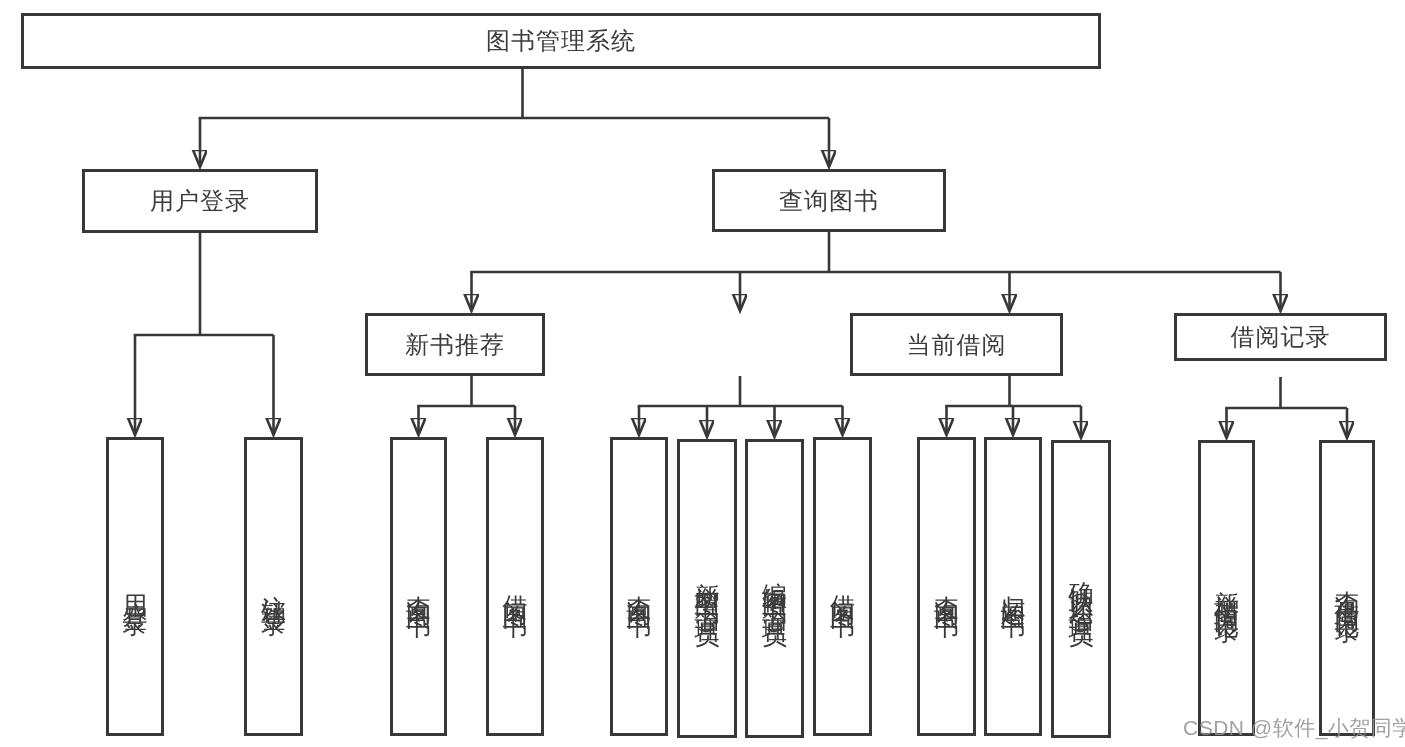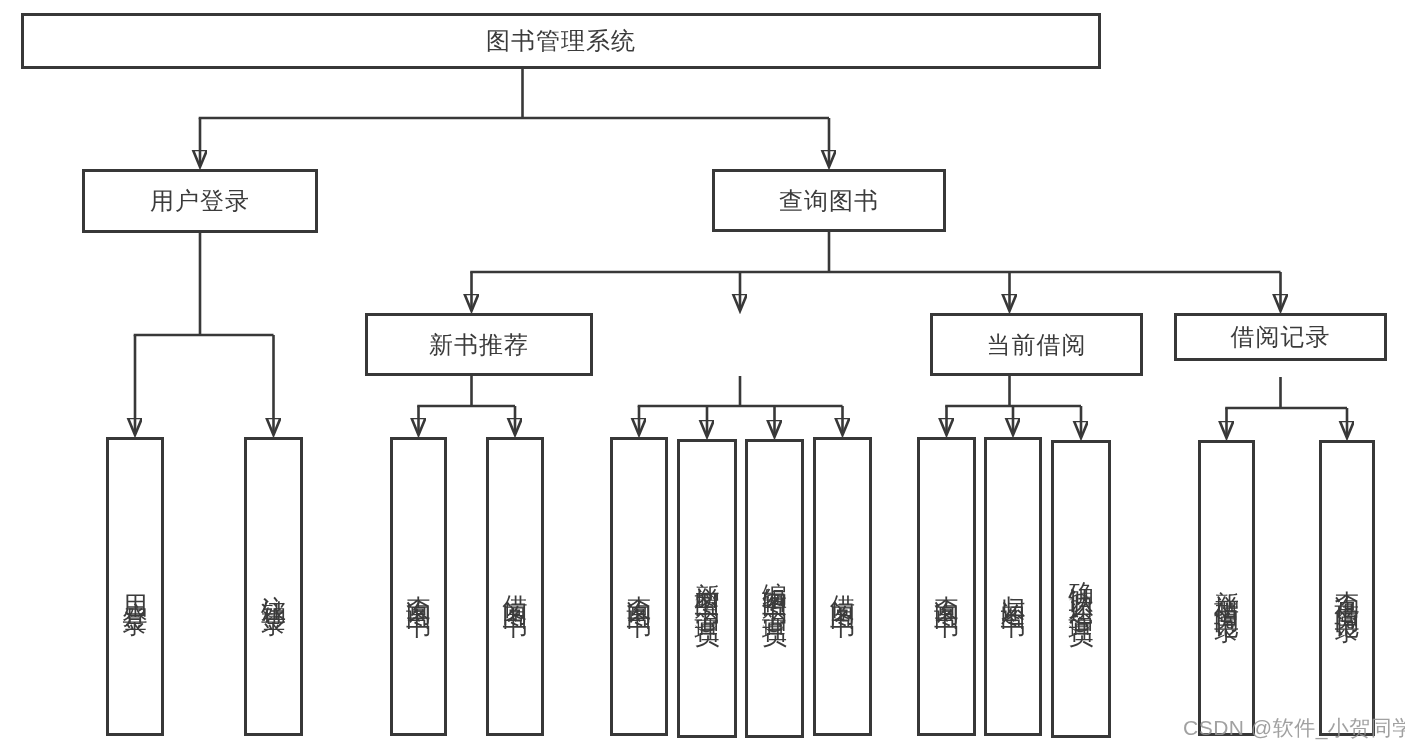--- a/index.html
+++ b/index.html
@@ -118,24 +118,24 @@
     <span class="lbl">图书管理系统</span>
   </div>
 
   <div class="node h" style="left:82px; top:169px; width:236px; height:64px;">
     <span class="lbl">用户登录</span>
   </div>
   <div class="node h" style="left:712px; top:169px; width:234px; height:63px;">
     <span class="lbl">查询图书</span>
   </div>
 
-  <div class="node h" style="left:365px; top:313px; width:228px; height:63px;">
+  <div class="node h" style="left:365px; top:313px; width:180px; height:63px;">
     <span class="lbl">新书推荐</span>
   </div>
-  <div class="node h" style="left:930px; top:313px; width:213px; height:63px;">
+  <div class="node h" style="left:850px; top:313px; width:213px; height:63px;">
     <span class="lbl">当前借阅</span>
   </div>
   <div class="node h" style="left:1174px; top:313px; width:213px; height:48px;">
     <span class="lbl">借阅记录</span>
   </div>
 
   <div class="node v" style="left:106px; top:437px; width:58px; height:299px;">
     <span class="lbl">用户登录</span>
   </div>
   <div class="node v" style="left:244px; top:437px; width:59px; height:299px;">

